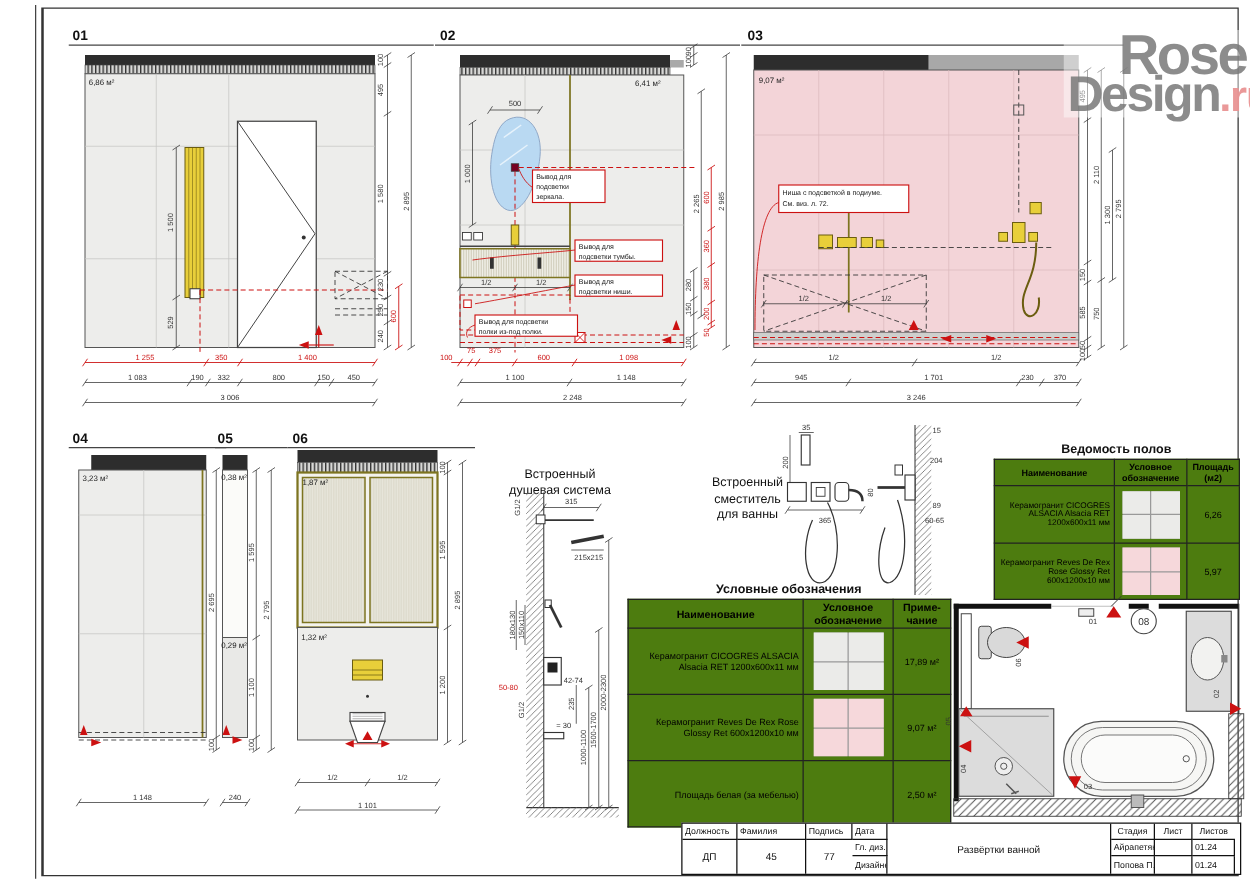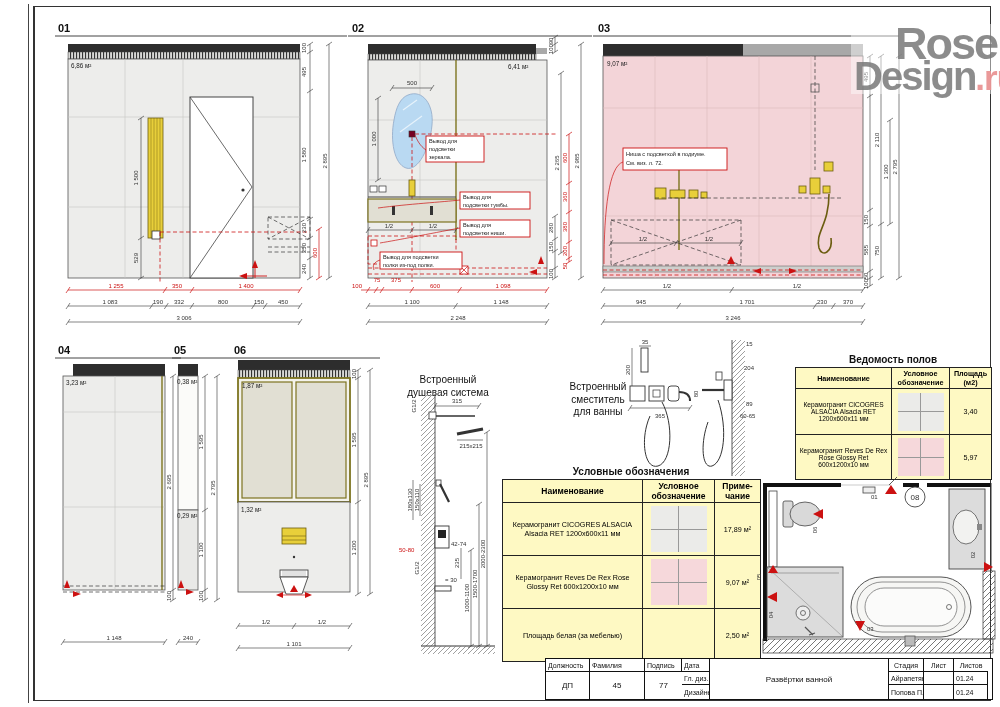--- a/index.html
+++ b/index.html
@@ -34,24 +34,24 @@
   #watermark{position:absolute;left:851px;top:24px;width:147px;padding:1px 3px;
     background:rgba(255,255,255,0.45);font-weight:bold;line-height:0.85;z-index:50;}
   .wm1{font-size:45px;color:rgba(120,120,120,0.85);letter-spacing:-2px;text-align:right;padding-right:4px;}
   .wm2{font-size:40px;color:rgba(120,120,120,0.85);letter-spacing:-2px;margin-top:-4px;}
   .wmru{font-size:35px;color:rgba(233,148,148,0.95);letter-spacing:-1px;}
   
   .det-head{position:absolute;text-align:center;font-size:10px;color:#111;line-height:1.25;}
   
   .tbl-wrap{position:absolute;}
   .tbl-title{font-weight:bold;font-size:10px;text-align:center;color:#111;margin-bottom:2px;}
-  table.dwg{border-collapse:collapse;background:#fef9c3;}
+  table.dwg{border-collapse:collapse;background:#4d7c0f;}
   table.dwg th,table.dwg td{border:1px solid #222;padding:1px 3px;vertical-align:middle;}
   table.dwg th{font-size:8.5px;font-weight:bold;text-align:center;}
-  .cell-name{font-size:7.2px;text-align:center;}
+  .cell-name{font-size:7.2px;text-align:right;}
   .cell-note{font-size:7.2px;text-align:center;}
   .swatch{display:grid;grid-template-columns:1fr 1fr;grid-template-rows:1fr 1fr;gap:1px;background:#999;margin:2px auto;}
   .swatch div{background:#fff;}
   .swatch-gray div{background:#ebebe9;}
   .swatch-pink div{background:#f6d8db;}
   .swatch-none{background:transparent;}
   .swatch-none div{background:transparent;}
   
   #legend{left:490px;top:466px;width:258px;padding-left:12px;}
   #legend table{width:258px;table-layout:fixed;}
@@ -565,21 +565,21 @@
       <tr style="height:46px">
         <td class="cell-name">Керамогранит CICOGRES ALSACIA Alsacia RET 1200x600x11 мм</td>
         <td>
               <div class="swatch sw swatch-gray">
                 <div></div>
                 <div></div>
                 <div></div>
                 <div></div>
               </div>
             </td>
-        <td class="cell-note">3,40</td>
+        <td class="cell-note">6,26</td>
       </tr>
       <tr style="height:44px">
         <td class="cell-name">Керамогранит Reves De Rex Rose Glossy Ret 600x1200x10 мм</td>
         <td>
               <div class="swatch sw swatch-pink">
                 <div></div>
                 <div></div>
                 <div></div>
                 <div></div>
               </div>

